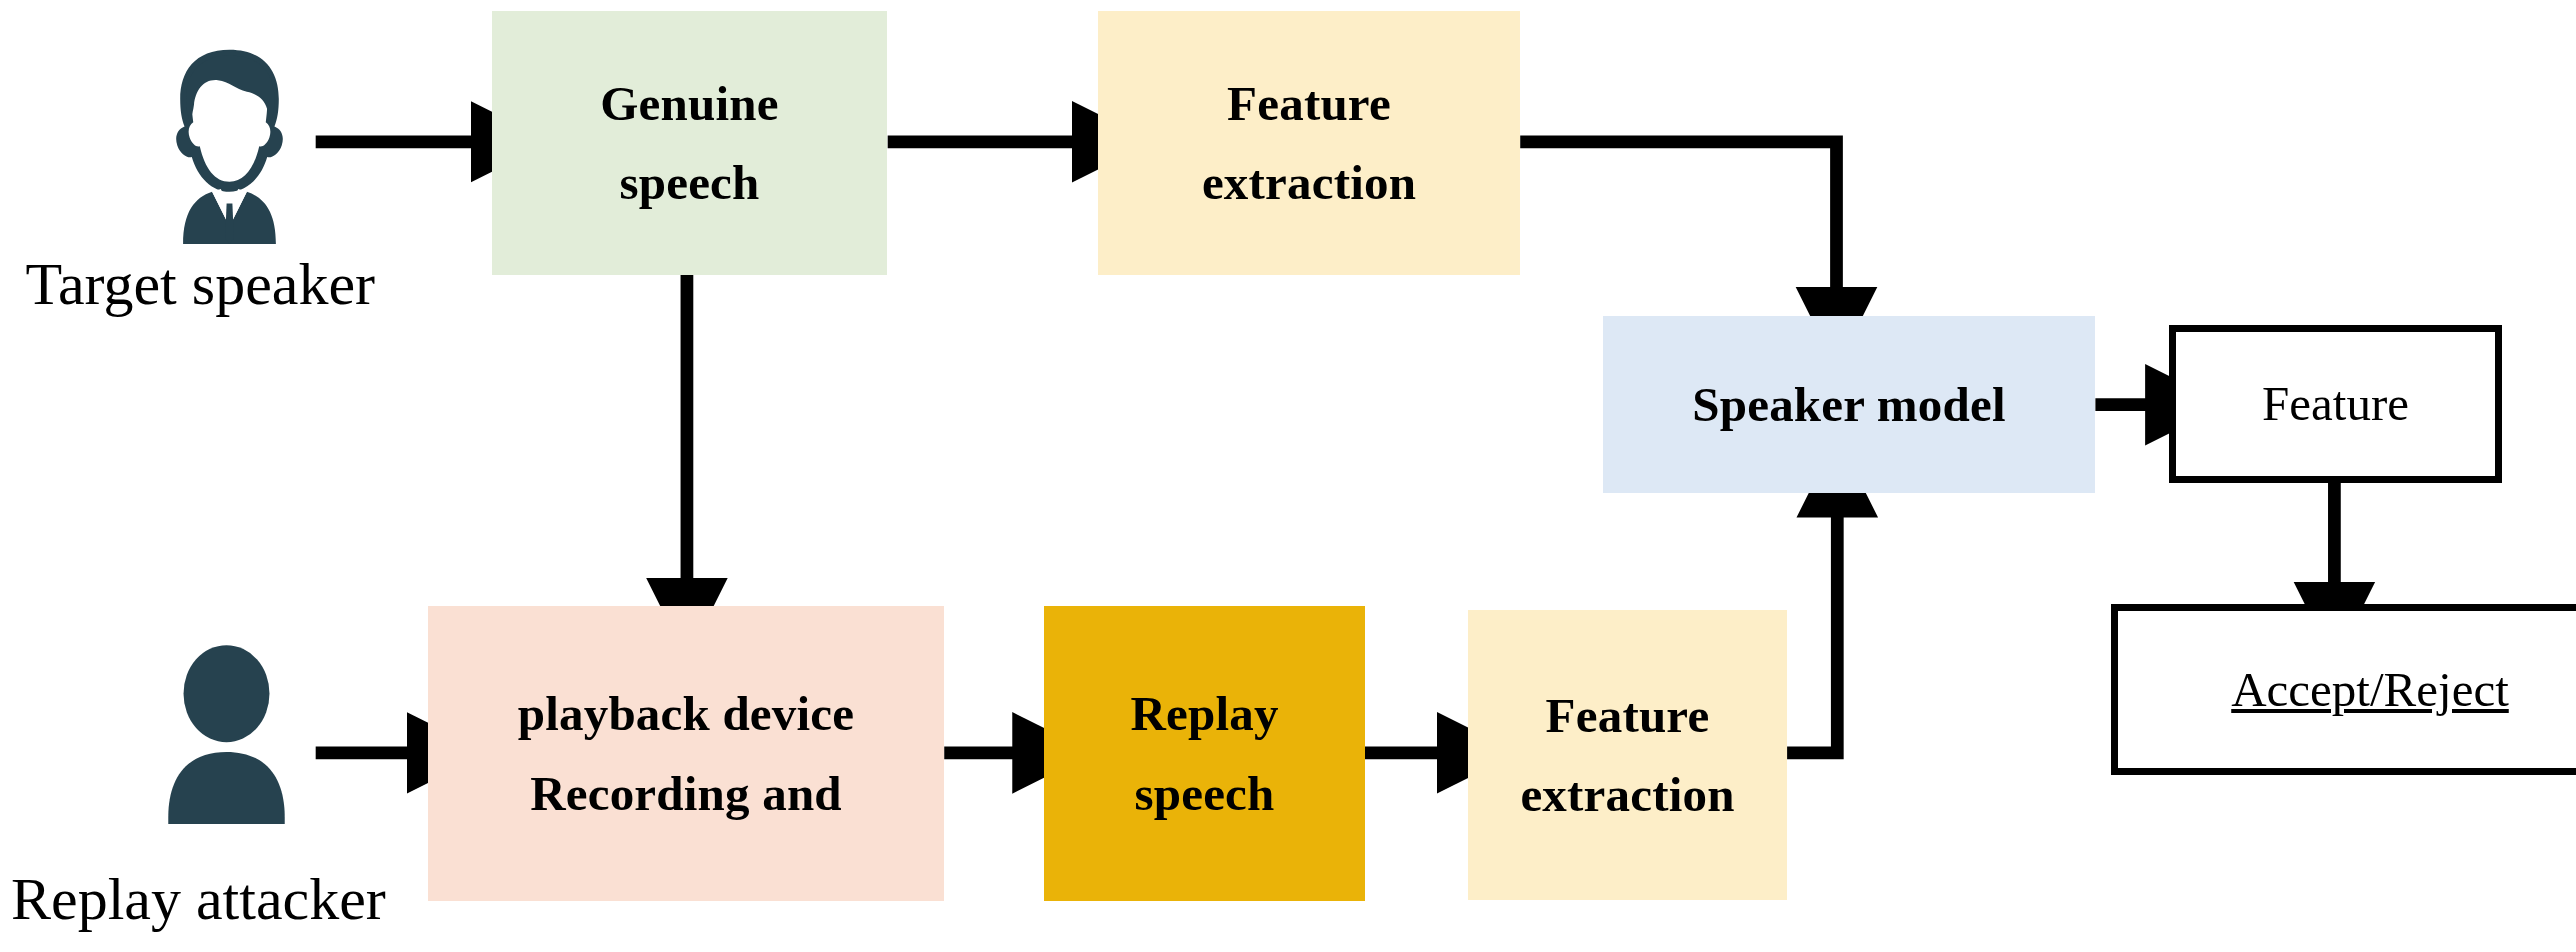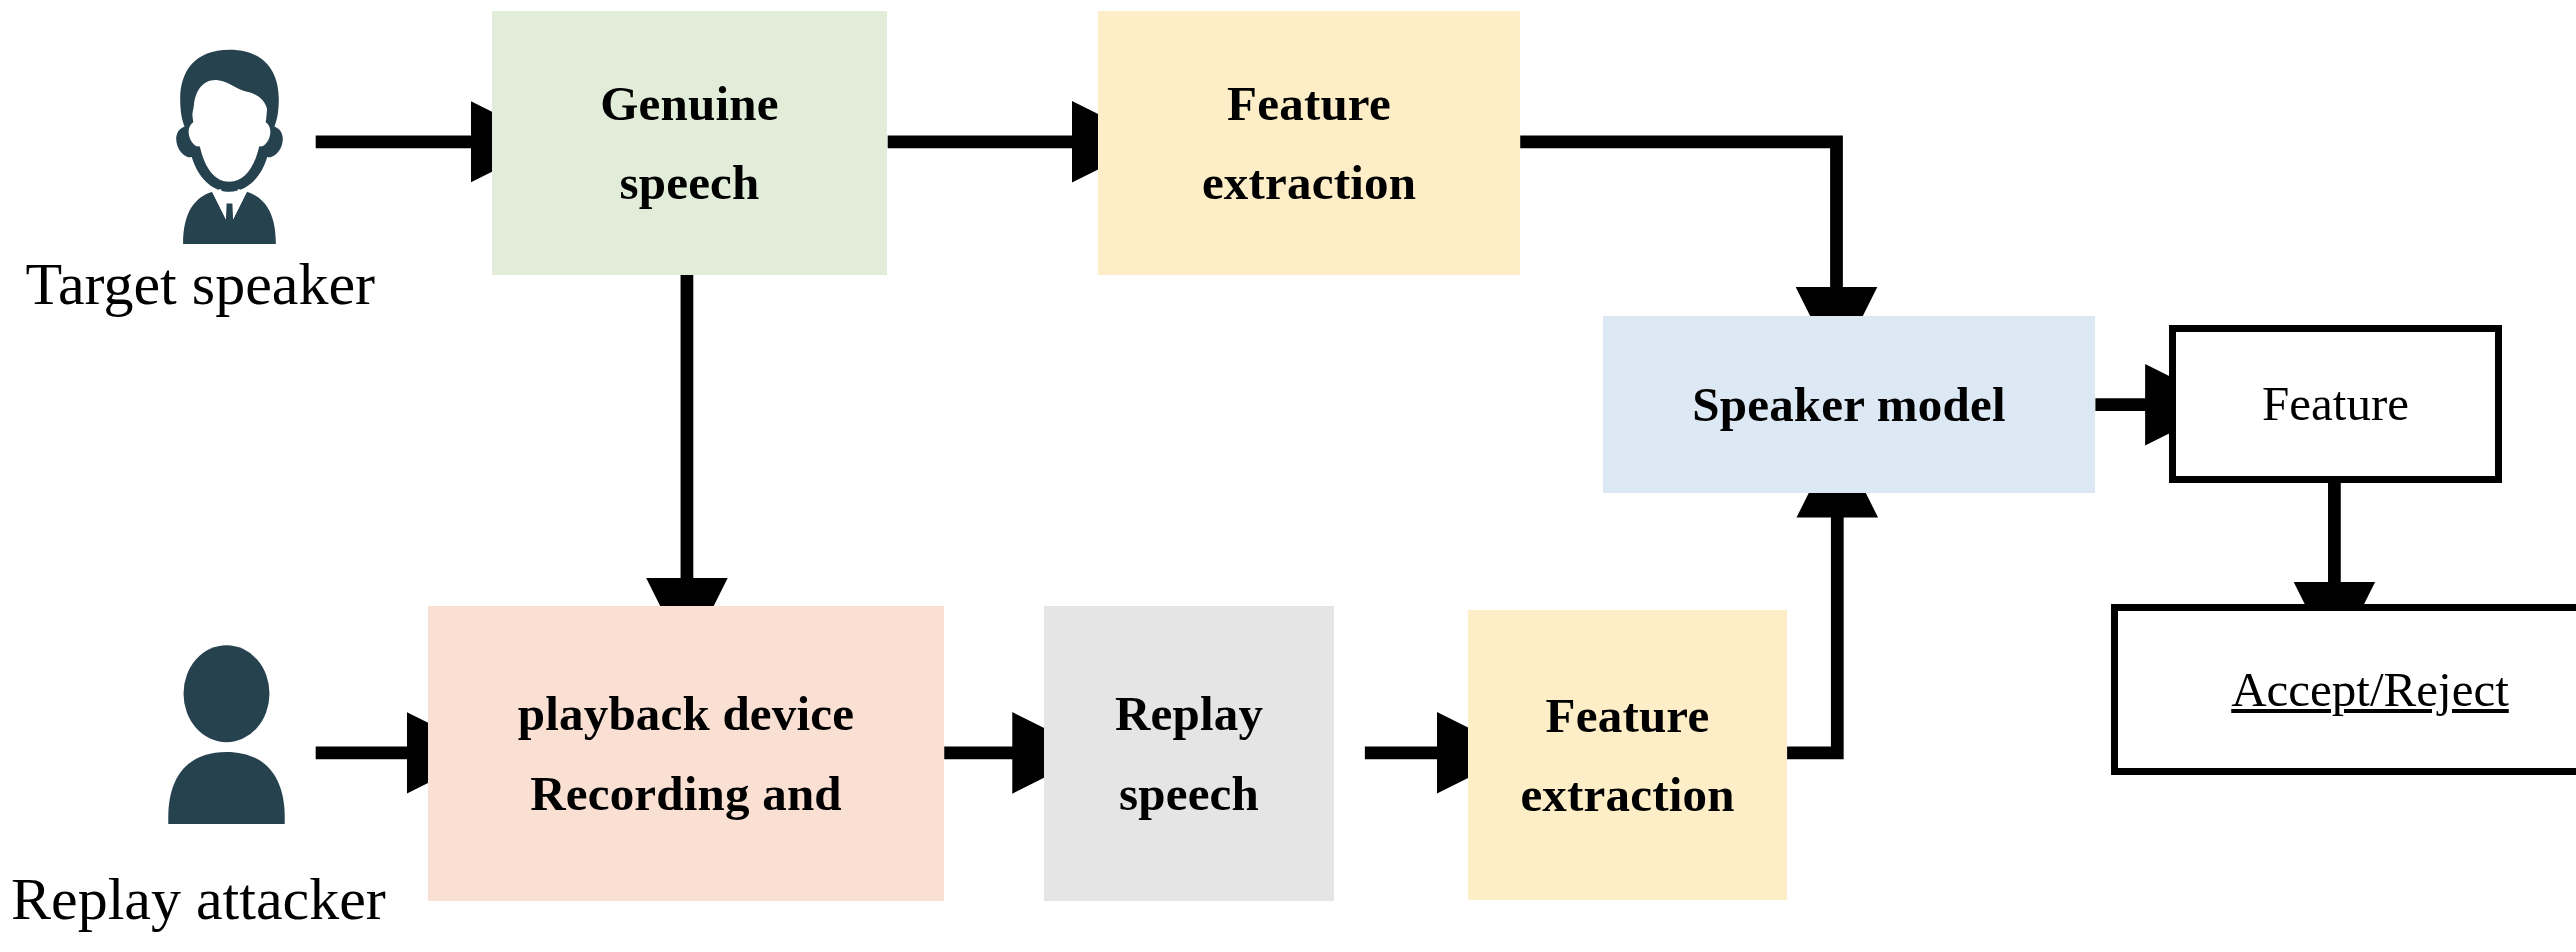--- a/index.html
+++ b/index.html
@@ -161,21 +161,21 @@
 
   <div class="node outlined" style="left:2111px; top:604px; width:518px; height:171px;text-decoration:underline;">
     <span class="ln">Accept/Reject</span>
   </div>
 
   <div class="node filled" style="left:428px; top:606px; width:516px; height:295px; background:#fae0d3;">
     <span class="ln">playback device</span>
     <span class="ln">Recording and</span>
   </div>
 
-  <div class="node filled" style="left:1044px; top:606px; width:290px; height:295px; background:#e5e5e5;">
+  <div class="node filled" style="left:1044px; top:606px; width:321px; height:295px; background:#eab308;">
     <span class="ln">Replay</span>
     <span class="ln">speech</span>
   </div>
 
   <div class="node filled" style="left:1468px; top:610px; width:319px; height:290px; background:#fdeec8;">
     <span class="ln">Feature</span>
     <span class="ln">extraction</span>
   </div>
 
 </div>

